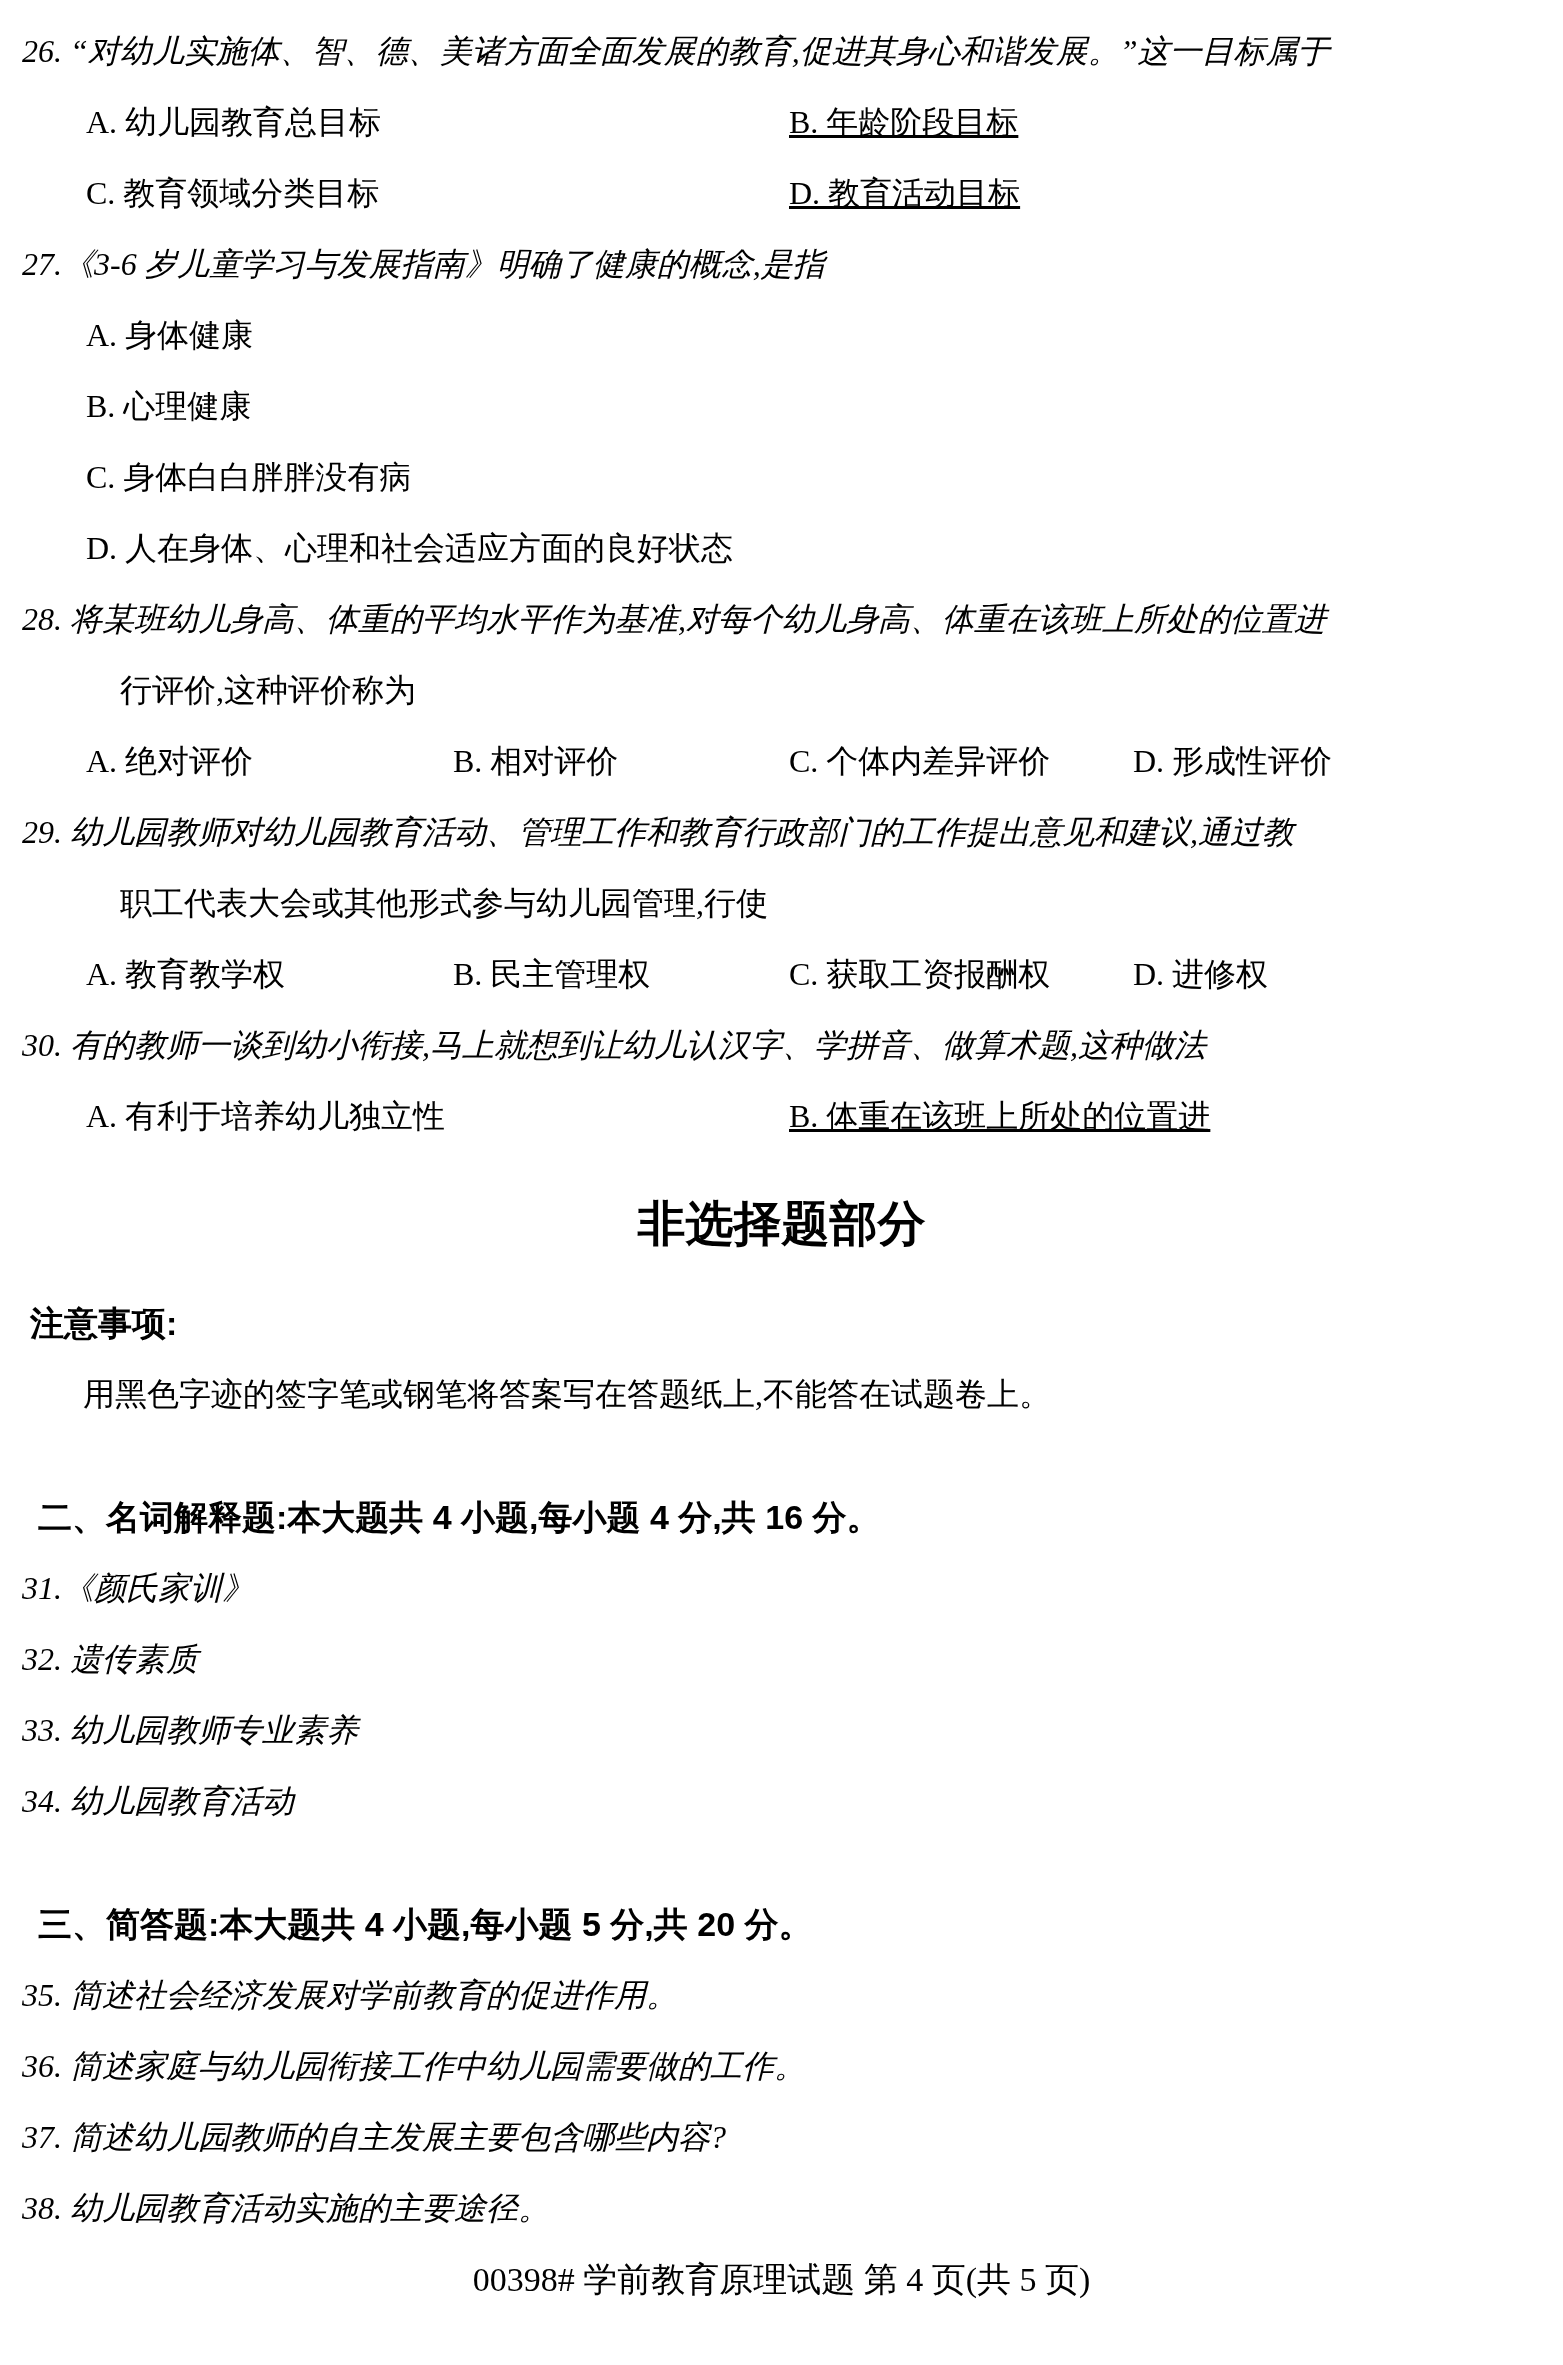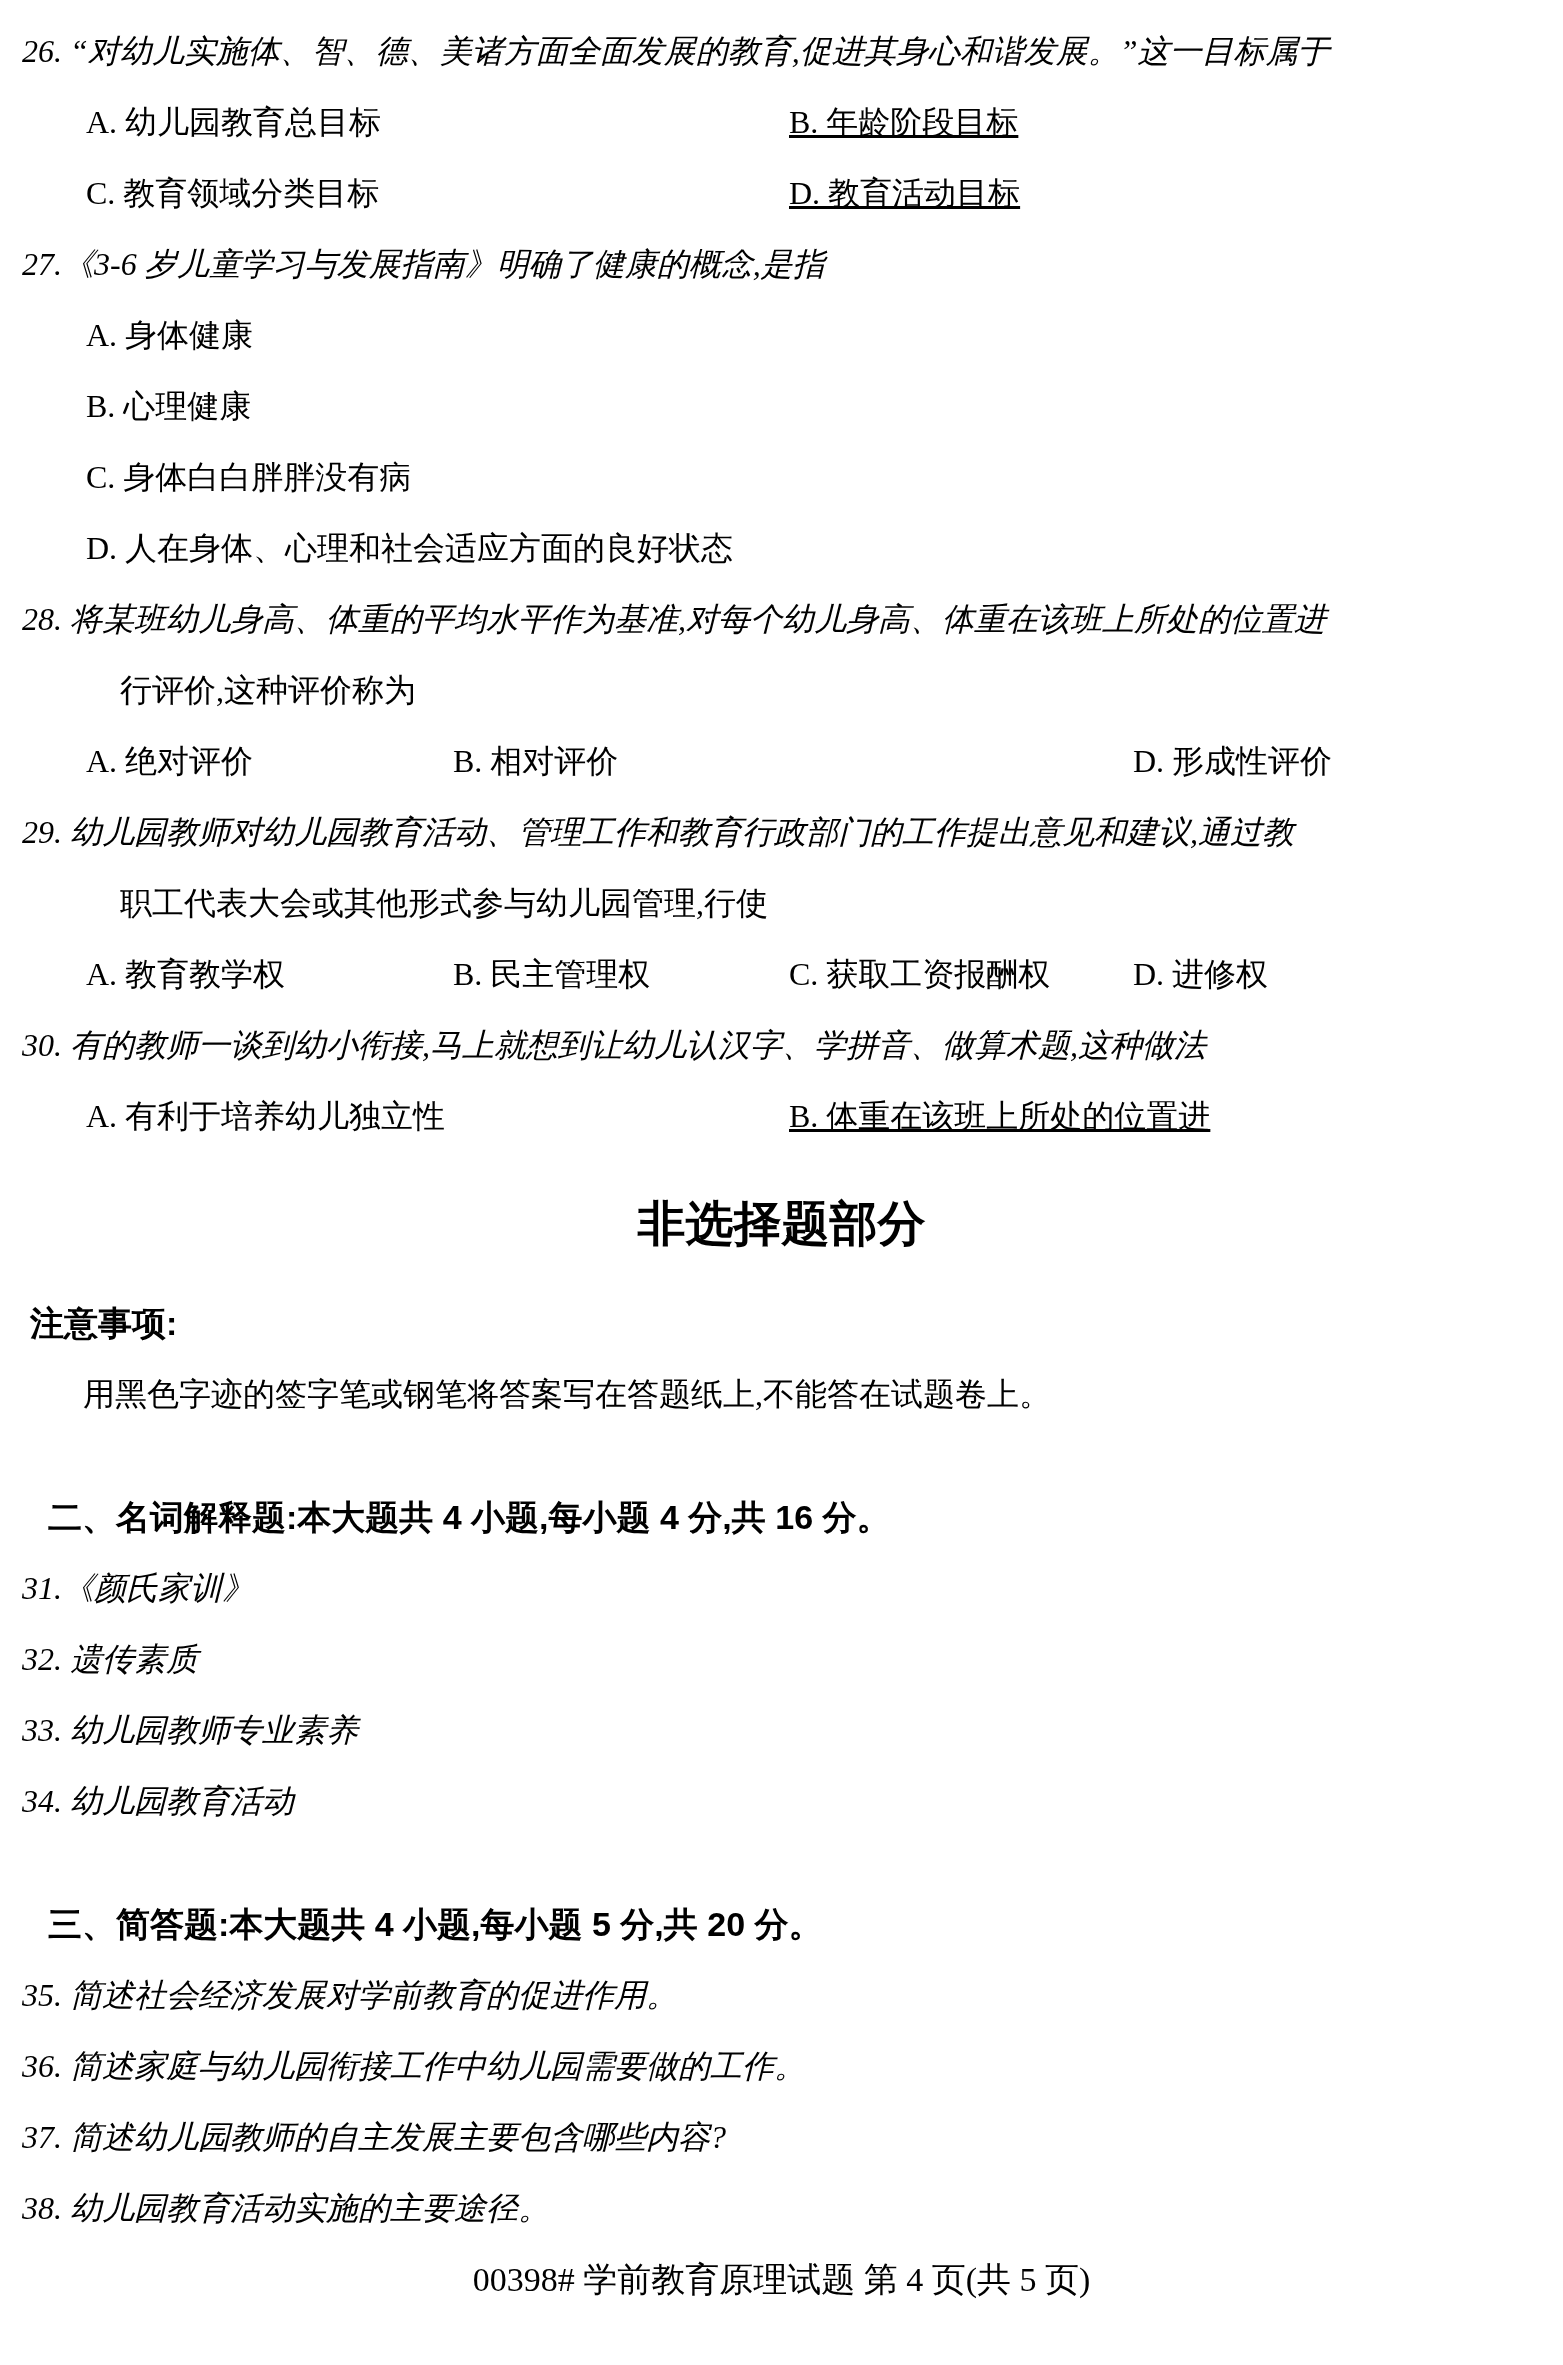--- a/index.html
+++ b/index.html
@@ -40,21 +40,21 @@
   .note-head {
     margin-top: 19.6px;
     padding-left: 30px;
     font-weight: 700;
     font-size: 34px;
     font-family: "Liberation Sans", "DejaVu Sans", sans-serif;
   }
   .note { padding-left: 83px; }
   .part-head {
     margin-top: 52px;
-    padding-left: 48px;
+    padding-left: 38px;
     font-weight: 700;
     font-size: 34px;
     font-family: "Liberation Sans", "DejaVu Sans", sans-serif;
   }
   .footer { text-align: center; font-size: 34px; }
 </style>
 </head>
 <body>
 
 <div class="page">
@@ -70,20 +70,21 @@
     <div class="line q">27.《3-6 岁儿童学习与发展指南》明确了健康的概念,是指</div>
     <div class="line opt1">A. 身体健康</div>
     <div class="line opt1">B. 心理健康</div>
     <div class="line opt1">C. 身体白白胖胖没有病</div>
     <div class="line opt1">D. 人在身体、心理和社会适应方面的良好状态</div>
     <div class="line q">28. 将某班幼儿身高、体重的平均水平作为基准,对每个幼儿身高、体重在该班上所处的位置进</div>
     <div class="line cont">行评价,这种评价称为</div>
     <div class="line opts4">
       <span class="col four c0">A. 绝对评价</span>
       <span class="col four c1">B. 相对评价</span>
+      <span class="col four c2">C. 个体内差异评价</span>
       <span class="col four c3">D. 形成性评价</span>
     </div>
     <div class="line q">29. 幼儿园教师对幼儿园教育活动、管理工作和教育行政部门的工作提出意见和建议,通过教</div>
     <div class="line cont">职工代表大会或其他形式参与幼儿园管理,行使</div>
     <div class="line opts4">
       <span class="col four c0">A. 教育教学权</span>
       <span class="col four c1">B. 民主管理权</span>
       <span class="col four c2">C. 获取工资报酬权</span>
       <span class="col four c3">D. 进修权</span>
     </div>

